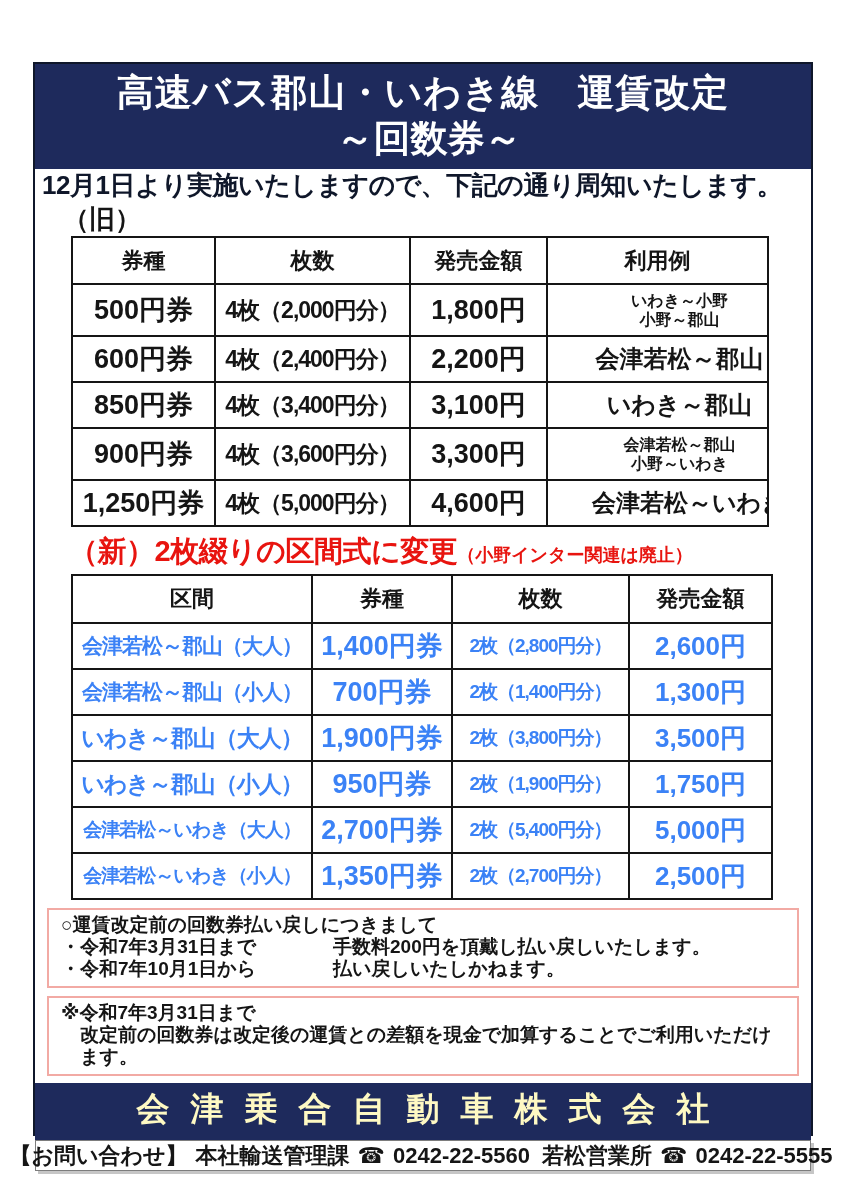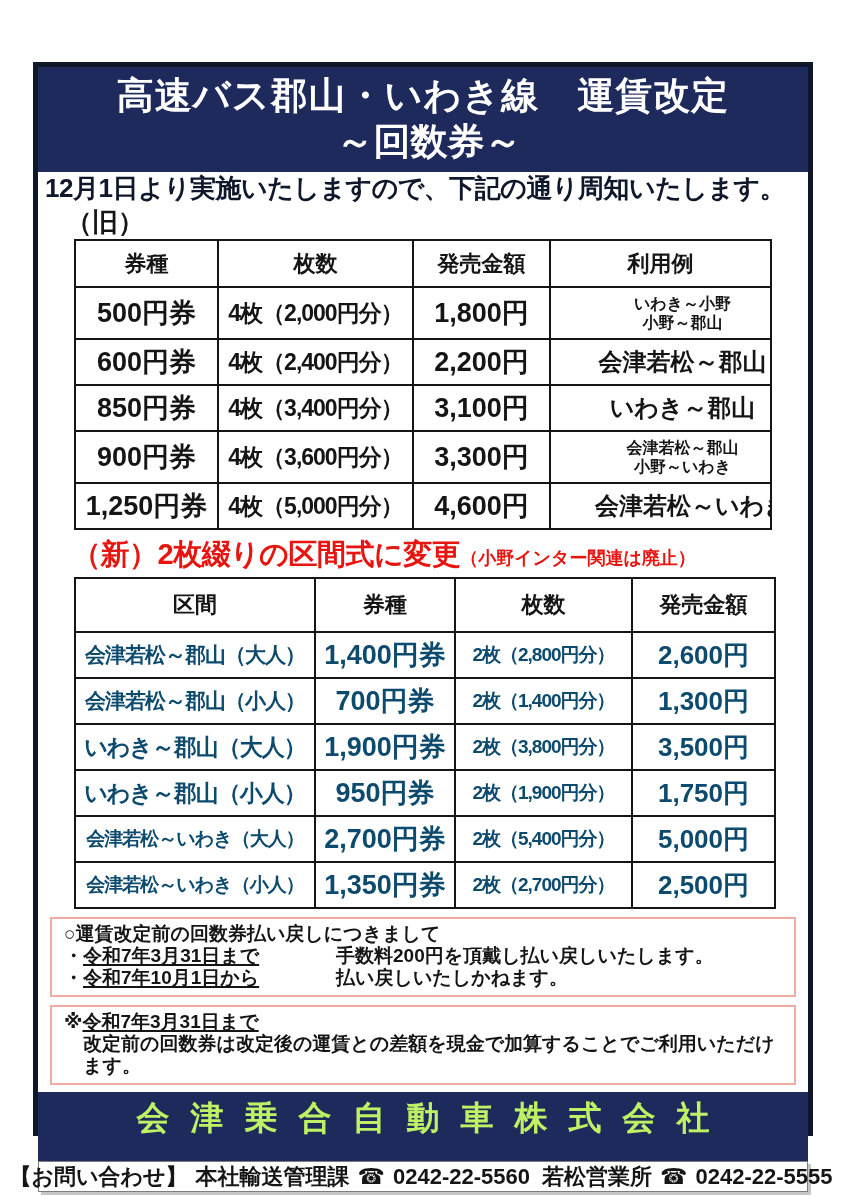--- a/index.html
+++ b/index.html
@@ -1,19 +1,19 @@
 <!DOCTYPE html>
 <html><head>
 <meta charset="utf-8">
 <style>
   * { margin:0; padding:0; box-sizing:border-box; }
   html,body { width:847px; height:1200px; background:#ffffff;
     font-family:"Liberation Sans","DejaVu Sans",sans-serif; font-weight:bold; color:#151515; }
   .flyer { position:absolute; left:33px; top:62px; width:780px; height:1074px;
-    border:5px solid #0f172a; background:#fff; }
+    border:2px solid #0f172a; background:#fff; }
 
   
   .hdr { background:#1e2a5c; color:#fff; text-align:center; padding:5px 0 9px; }
   .hdr-l1 { font-size:37px; line-height:48px; letter-spacing:1px; }
   .hdr-l2 { font-size:37px; line-height:43px;padding-left:12px; }
 
   .notice { color:#0f172a; font-size:26px; line-height:33px; padding-left:7px; white-space:nowrap; letter-spacing:-0.5px; }
   .old-label { font-size:26px; line-height:34px; margin-left:28px; }
 
   
@@ -28,40 +28,40 @@
   .td-price  { font-size:27px; }
   .td-usage  { font-size:24px;padding-left:44px; }
   .td-usage.small { font-size:16px; }
   .td-usage.small div { line-height:19px; }
 
   .new-heading { margin:5px 0 2px 34px; color:#e8140f; white-space:nowrap; }
   .nh-main { font-size:29px; letter-spacing:-0.5px; }
   .nh-sub  { font-size:18px; }
 
   .t2 { width:700px; }
-  .t2 th { height:54px; font-size:22px; }
+  .t2 th { height:48px; font-size:22px; }
   .t2 tbody tr { height:46px; }
-  .t2 td { color:#0c4a6e;margin-left:46px; }
+  .t2 td { color:#3b82f6;margin-left:46px; }
   .td-section { font-size:21px; letter-spacing:-1px; }
   .td-section.lg { font-size:23px; }
   .td-section.sm { font-size:19px; }
   .t2 .td-ticket { font-size:27px; }
   .t2 .td-count { font-size:19px; }
   .t2 .td-price { font-size:26px; }
 
   
   .pink-box { margin:8px 12px 0; border:2px solid #f2aaa4; padding:4px 12px 6px; font-size:19px; line-height:22px; }
   .rb-row { display:flex; }
   .rb-period { width:272px; flex:none; }
   .rb-detail { flex:1; }
-  .ul { text-decoration:underline; text-decoration-thickness:2px; text-underline-offset:2px; }
+  .ul { text-decoration-thickness:2px; text-underline-offset:2px; }
   .nb-line2 { padding-left:19px; }
 
   
-  .company-bar { margin-top:7px; background:#1e2a5c; color:#bef264; height:69px; line-height:51px;
+  .company-bar { margin-top:7px; background:#1e2a5c; color:#fef9c3; height:57px; line-height:51px;
     text-align:center; font-size:33px; letter-spacing:21px; text-indent:21px; white-space:nowrap; }
   .contact-bar { height:31px; border:1px solid #7d7d7d; box-shadow:3px 3px 0 #c6c6c6;
     display:flex; align-items:center; justify-content:center; font-size:22px; white-space:nowrap; background:#fff; }
   .contact-bar span { margin:0 4px; }
   .phone { margin:8px !important; }
   .phone-icon { margin-right:0 !important; font-weight:normal; }
 </style>
 </head>
 <body>
 

